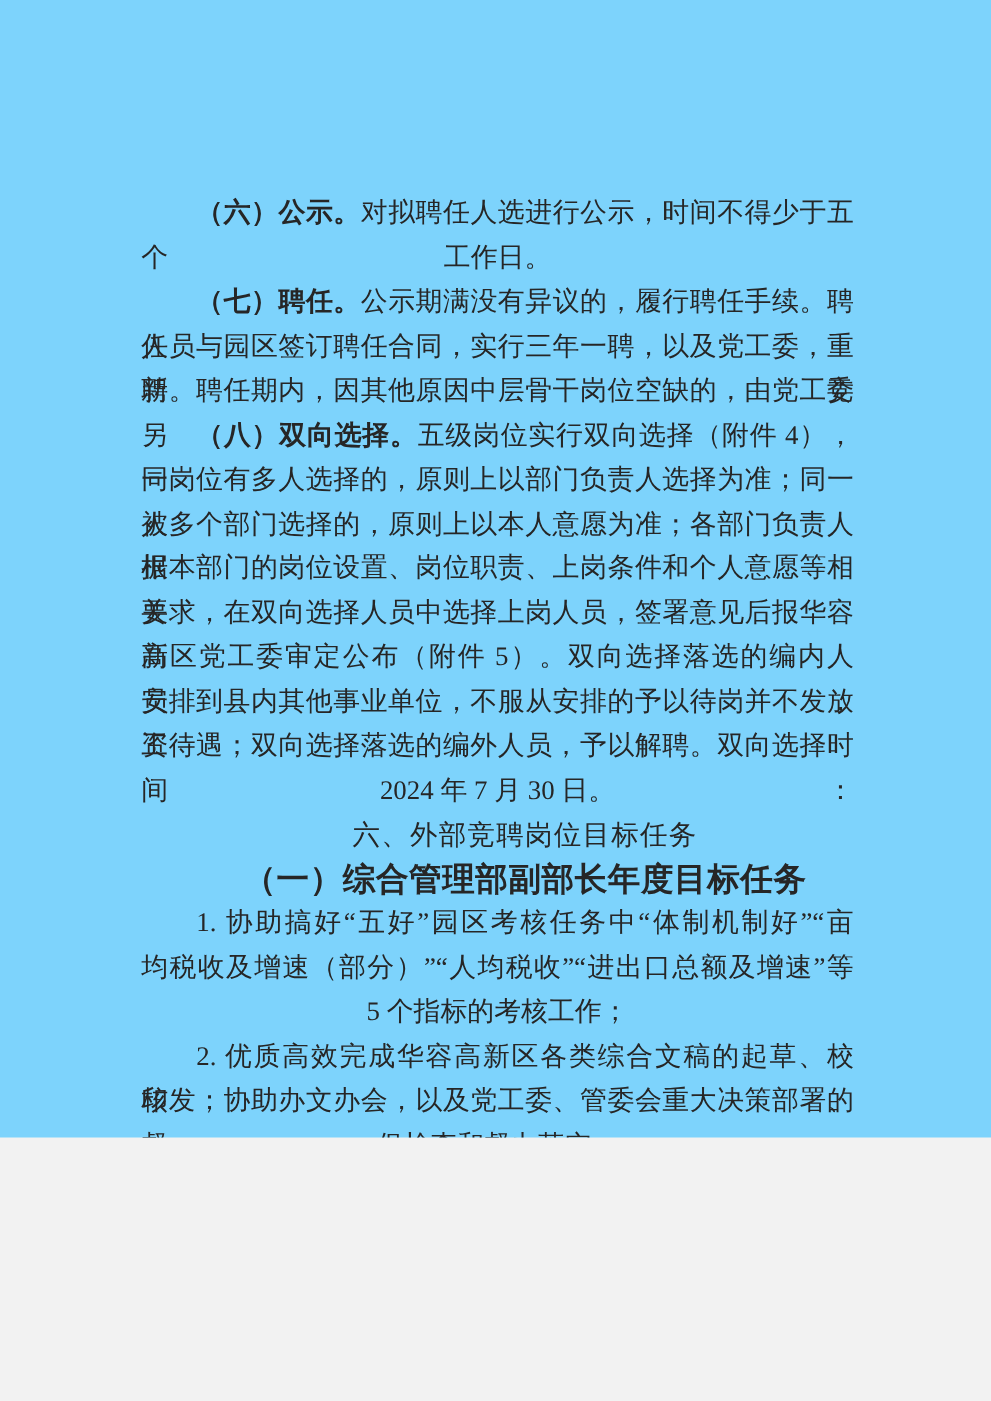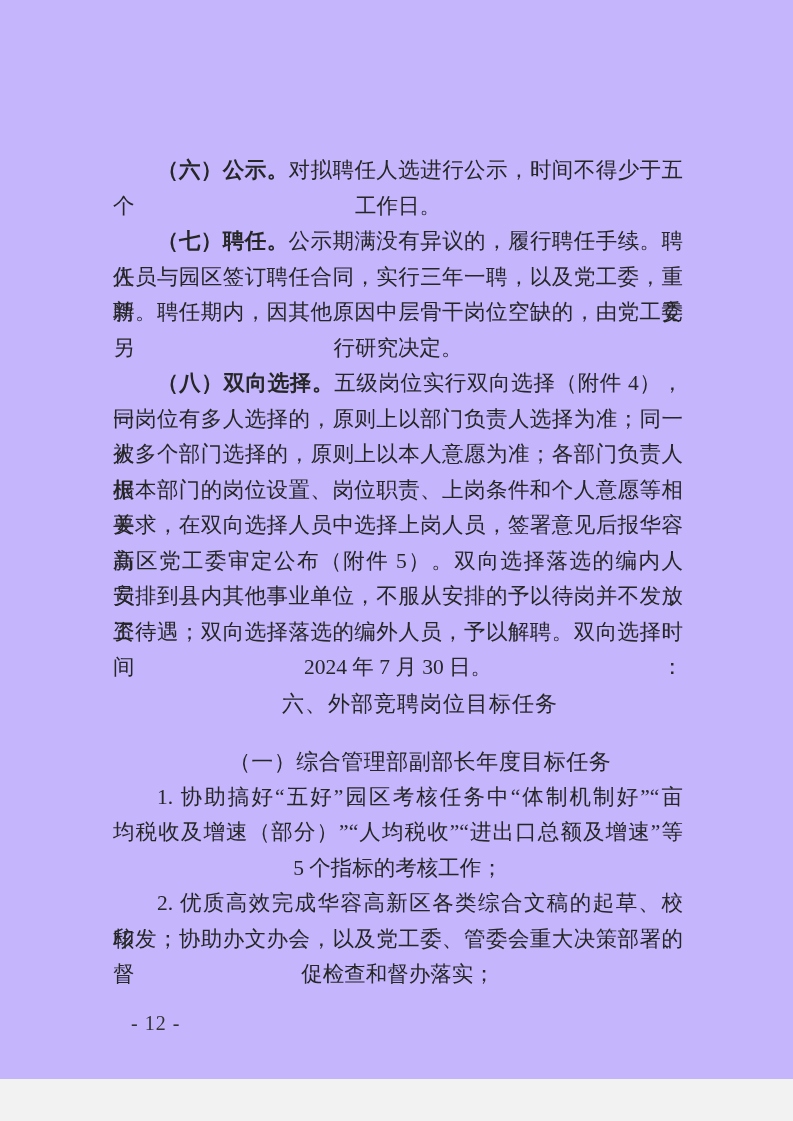--- a/index.html
+++ b/index.html
@@ -8,22 +8,22 @@
   }
   body {
     width: 793px;
     height: 1121px;
     background: #f2f2f2;
     font-family: "Liberation Serif", "DejaVu Serif", serif;
   }
   .page {
     position: relative;
     width: 793px;
-    height: 1079px;
-    background: #c4b5fd;
+    height: 910px;
+    background: #7dd3fc;
     overflow: hidden;
   }
   .doc-body {
     position: absolute;
     left: 113px;
     top: 153px;
     width: 570px;
   }
   .line {
     height: 35.5px;
@@ -45,24 +45,23 @@
   .lead {
     font-weight: 700;
   }
   .h-sans {
     font-family: "Liberation Sans", "DejaVu Sans", sans-serif;
     font-weight: 400;
     font-size: 22px;
     letter-spacing: 1px;
   }
   .h-kai {
-    font-weight: 400;
-    font-size: 22px;
+    font-weight: 700;
+    font-size: 26px;
     letter-spacing: 0.5px;
-    margin-top: 23px;
   }
   .footer {
     position: absolute;
     left: 131px;
     top: 1010px;
     font-size: 20px;
     line-height: 26px;
     color: #333333;
     letter-spacing: 1px;
   }
@@ -70,21 +69,20 @@
 </head>
 <body>
 
 <div class="page">
   <div class="doc-body">
       <div class="line  fill indent"><span class="lead">（六）公示。</span><span>对拟聘任人选进行公示，时间不得少于五个</span></div>
       <div class="line">工作日。</div>
       <div class="line  fill indent"><span class="lead">（七）聘任。</span><span>公示期满没有异议的，履行聘任手续。聘任</span></div>
       <div class="line  fill">人员与园区签订聘任合同，实行三年一聘，以及党工委，重新竞</div>
       <div class="line  fill">聘。聘任期内，因其他原因中层骨干岗位空缺的，由党工委另</div>
-      <div class="line">行研究决定。</div>
       <div class="line  fill indent"><span class="lead">（八）双向选择。</span><span>五级岗位实行双向选择（附件 4），同</span></div>
       <div class="line  fill">一岗位有多人选择的，原则上以部门负责人选择为准；同一人</div>
       <div class="line  fill">被多个部门选择的，原则上以本人意愿为准；各部门负责人根</div>
       <div class="line  fill">据本部门的岗位设置、岗位职责、上岗条件和个人意愿等相关</div>
       <div class="line  fill">要求，在双向选择人员中选择上岗人员，签署意见后报华容高</div>
       <div class="line  fill">新区党工委审定公布（附件 5）。双向选择落选的编内人员，</div>
       <div class="line  fill">安排到县内其他事业单位，不服从安排的予以待岗并不发放工</div>
       <div class="line  fill">资待遇；双向选择落选的编外人员，予以解聘。双向选择时间：</div>
       <div class="line">2024 年 7 月 30 日。</div>
       <div class="line h-sans indent">六、外部竞聘岗位目标任务</div>

